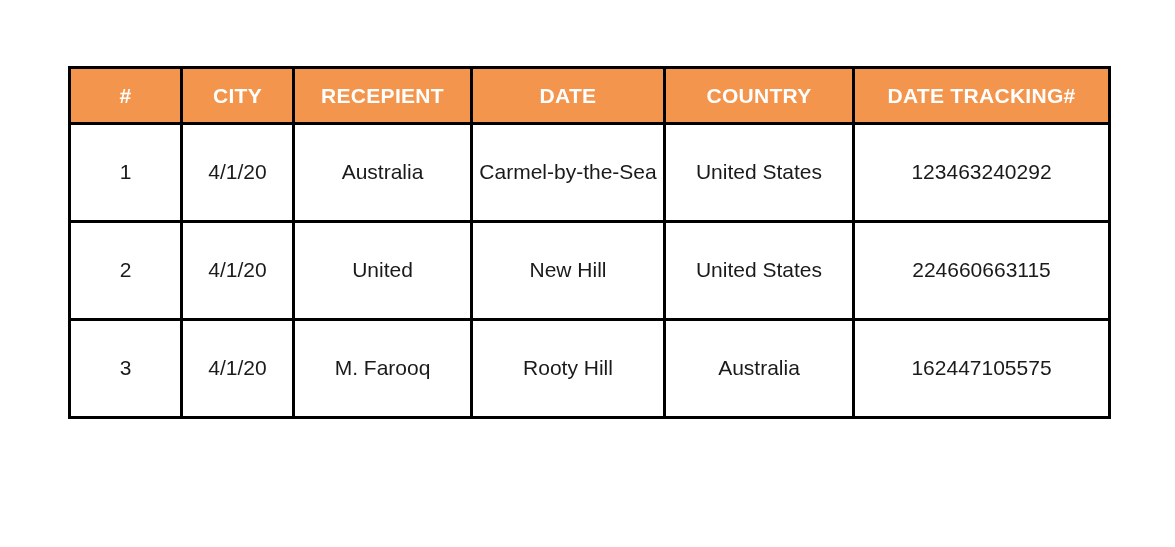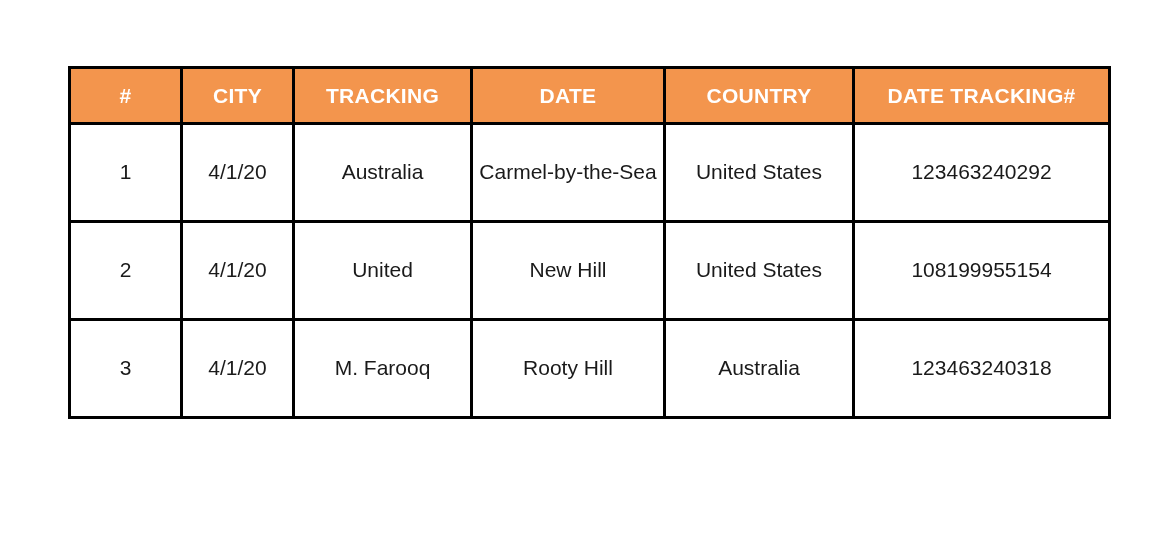--- a/index.html
+++ b/index.html
@@ -84,21 +84,21 @@
         <col class="col-recipient">
         <col class="col-city">
         <col class="col-country">
         <col class="col-tracking">
       </colgroup>
 
       <thead>
         <tr>
           <th>#</th>
           <th>CITY</th>
-          <th>TRACKING</th>
+          <th>RECEPIENT</th>
           <th>DATE</th>
           <th>COUNTRY</th>
           <th>DATE TRACKING#</th>
         </tr>
       </thead>
 
       <tbody>
         <tr>
           <td>1</td>
           <td>4/1/20</td>
@@ -106,27 +106,27 @@
           <td>Carmel-by-the-Sea</td>
           <td>United States</td>
           <td>123463240292</td>
         </tr>
         <tr>
           <td>2</td>
           <td>4/1/20</td>
           <td>United</td>
           <td>New Hill</td>
           <td>United States</td>
-          <td>108199955154</td>
+          <td>224660663115</td>
         </tr>
         <tr>
           <td>3</td>
           <td>4/1/20</td>
           <td>M. Farooq</td>
           <td>Rooty Hill</td>
           <td>Australia</td>
-          <td>123463240318</td>
+          <td>162447105575</td>
         </tr>
       </tbody>
     </table>
   </div>
 
 </div>
 
 </body></html>

